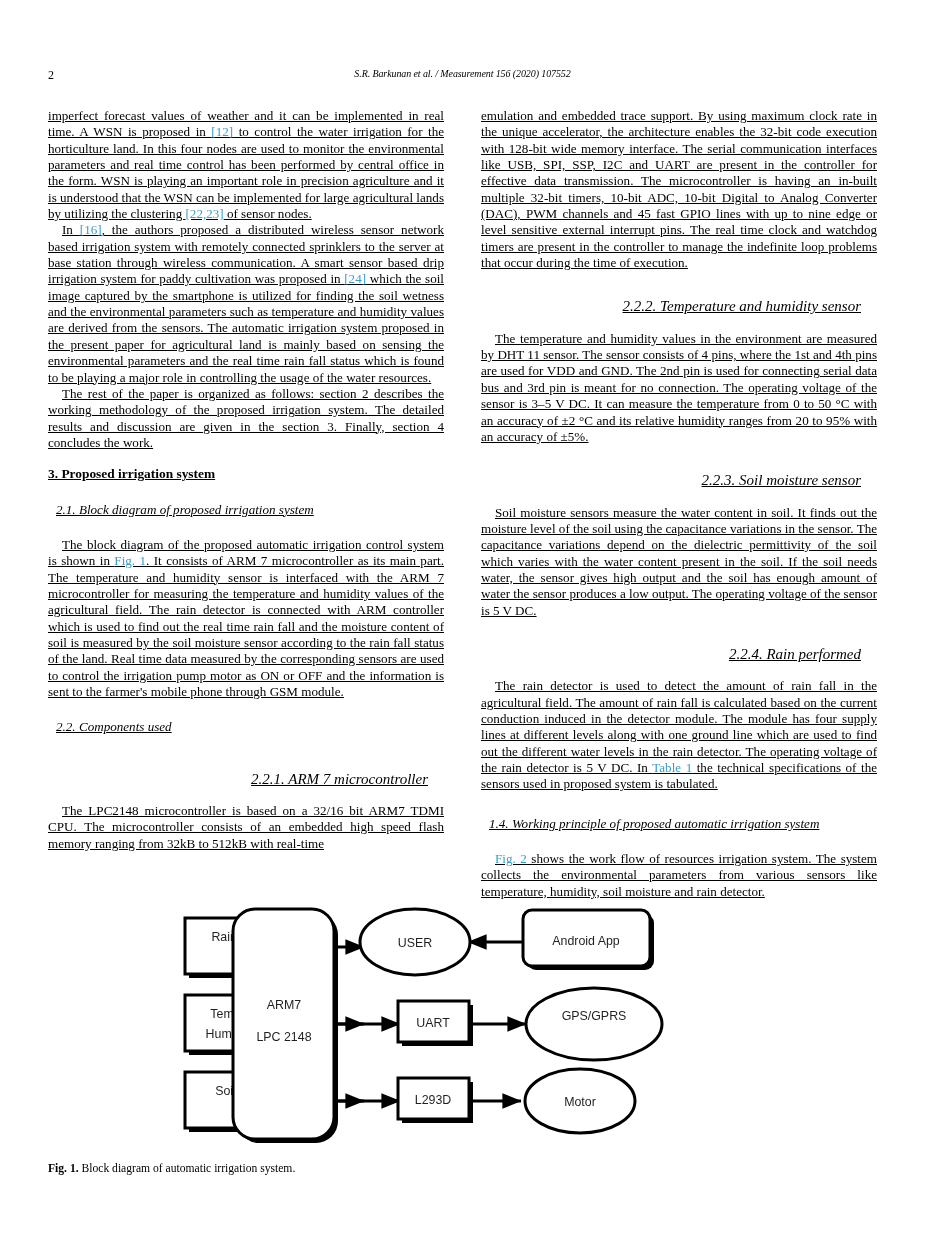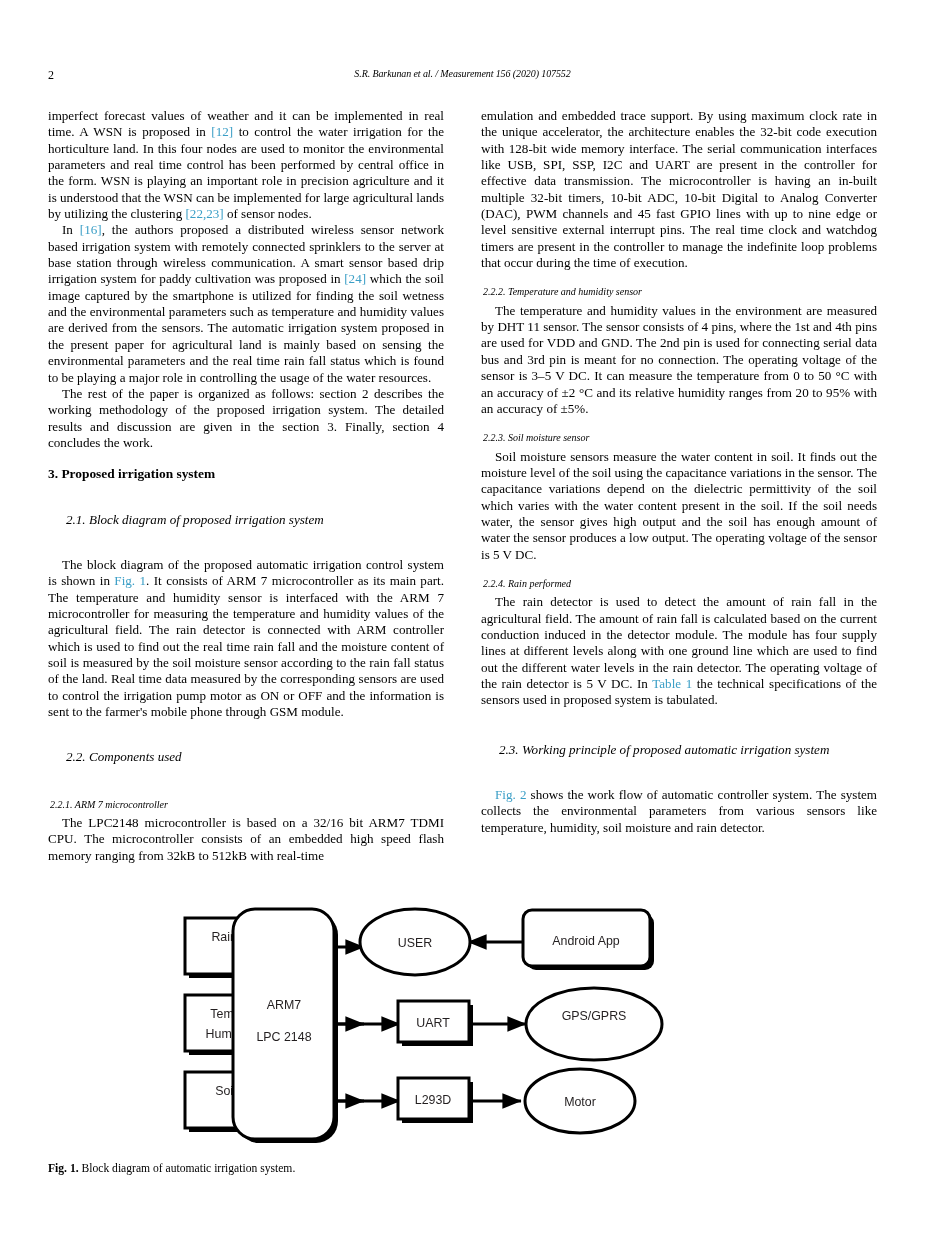--- a/index.html
+++ b/index.html
@@ -53,53 +53,54 @@
   
   .col {
     position: absolute;
     top: 108px;
     width: 396px;
     font-size: 13.1px;
     line-height: 16.35px;
     text-align: justify;
     text-justify: inter-word;
     hyphens: manual;
+    text-decoration: underline;
   }
   .col-left  { left: 48px; }
   .col-right { left: 481px; }
 
   .col p {
     margin: 0;
     text-indent: 14px;
   }
   .col p.noindent { text-indent: 0; }
 
   h2.sec {
     margin: 0;
     font-size: 13.4px;
     font-weight: bold;
     line-height: 16.35px;
     text-align: left;
     font-family: "Liberation Serif", serif;
   }
   h3.subsec {
-    margin: 18px;
+    margin: 8px;
     font-size: 13.1px;
     font-style: italic;
     font-weight: normal;
     line-height: 16.35px;
     text-align: left;
   }
   h4.subsubsec {
-    margin: 2px;
-    font-size: 10px;
+    margin: 16px;
+    font-size: 15px;
     font-style: italic;
     font-weight: normal;
     line-height: 16.35px;
-    text-align: left;
+    text-align: right;
   }
 
   .gap-l  { height: 15px; }
   .gap-m  { height: 11px; }
 
   a.ref, .ref {
     color: #3a9ec6;
     text-decoration: none;
   }
 
@@ -183,24 +184,24 @@
     <h4 class="subsubsec">2.2.3. Soil moisture sensor</h4>
 
     <p>Soil moisture sensors measure the water content in soil. It finds out the moisture level of the soil using the capacitance variations in the sensor. The capacitance variations depend on the dielectric permittivity of the soil which varies with the water content present in the soil. If the soil needs water, the sensor gives high output and the soil has enough amount of water the sensor produces a low output. The operating voltage of the sensor is 5 V DC.</p>
 
     <div class="gap-m"></div>
     <h4 class="subsubsec">2.2.4. Rain performed</h4>
 
     <p><span>The rain detector is used to detect the amount of rain fall in the agricultural field. The amount of rain fall is calculated based on the current conduction induced in the detector module. The module has four supply lines at different levels along with one ground line which are used to find out the different water levels in the rain detector. The operating voltage of the rain detector is 5 V DC. In </span><a class="ref">Table 1</a><span> the technical specifications of the sensors used in proposed system is tabulated.</span></p>
 
     <div class="gap-l"></div>
-    <h3 class="subsec">2.3. Working principle of proposed automatic irrigation system</h3>
-
-    <div class="gap-m"></div>
-    <p><a class="ref">Fig. 2</a><span> shows the work flow of automatic controller system. The system collects the environmental parameters from various sensors like temperature, humidity, soil moisture and rain detector.</span></p>
+    <h3 class="subsec">1.4. Working principle of proposed automatic irrigation system</h3>
+
+    <div class="gap-m"></div>
+    <p><a class="ref">Fig. 2</a><span> shows the work flow of resources irrigation system. The system collects the environmental parameters from various sensors like temperature, humidity, soil moisture and rain detector.</span></p>
   </div>
 
   <div class="figure">
 
     <svg class="fig-canvas" viewBox="0 0 829 265" xmlns="http://www.w3.org/2000/svg">
 
       <defs>
         <marker id="arrowhead" markerWidth="7" markerHeight="7" refX="6.2" refY="3.0" orient="auto" markerUnits="strokeWidth">
           <path d="M0,0.4 L6.4,3.0 L0,5.6 z" fill="#000000"></path>
         </marker>

